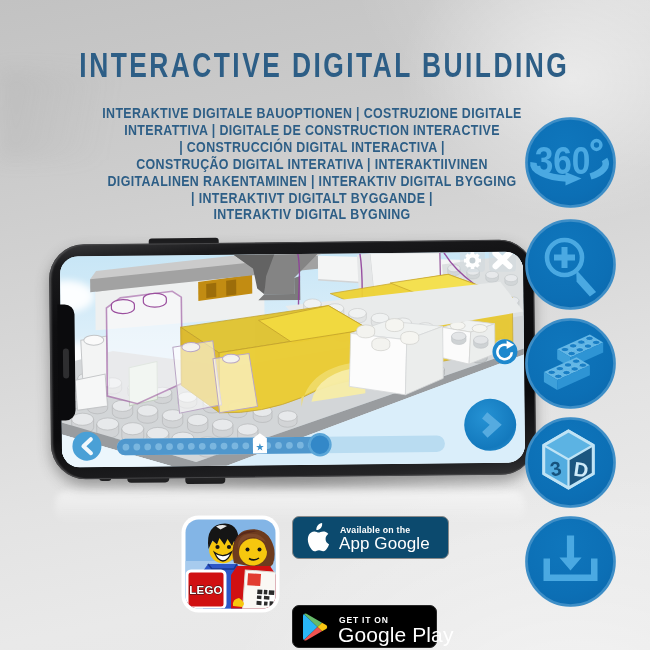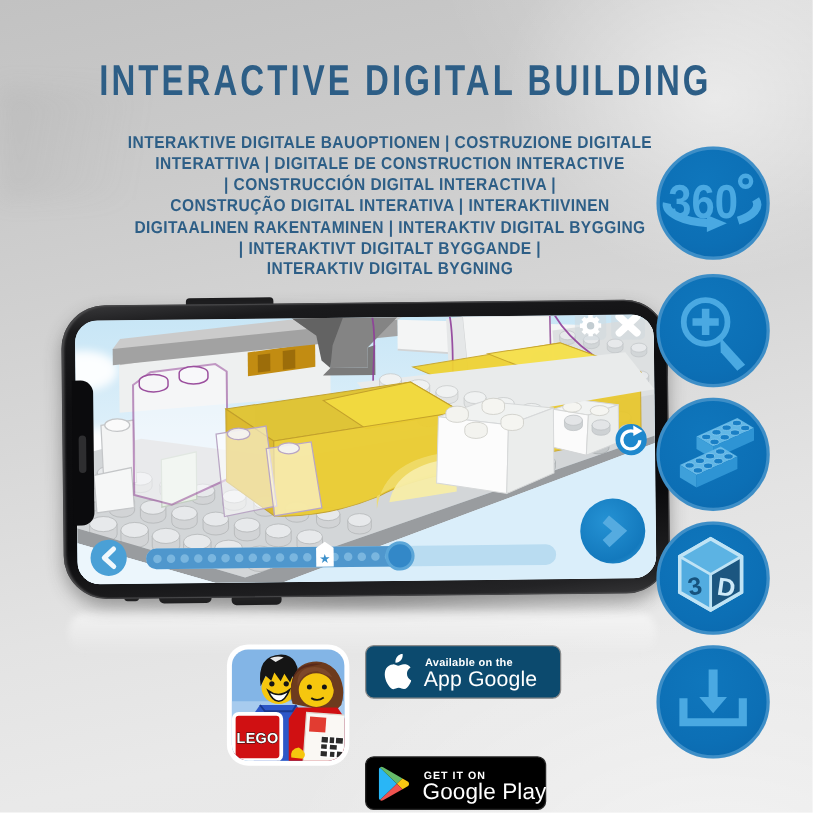--- a/index.html
+++ b/index.html
@@ -474,13 +474,13 @@
 </div>
 
 <div class="abs" style="left:292px;top:567px;width:143px;height:41px;background:#000;border:1px solid #262626;border-radius:7px;margin-top:38px;">
   <svg class="abs" style="left:10px;top:7px" width="25" height="28" viewBox="0 0 25 28">
     <path d="M 1 1 L 14.5 14 L 1 27 Q 0 26.5 0 25 V 3 Q 0 1.5 1 1 Z" fill="#29b6f6"></path>
     <path d="M 1 1 L 14.5 14 L 19 9.7 L 3.5 .8 Q 2 0 1 1 Z" fill="#66bb6a"></path>
     <path d="M 19 9.7 L 14.5 14 L 19 18.3 L 23.5 15.7 Q 25 14 23.5 12.3 Z" fill="#f9c712"></path>
     <path d="M 1 27 L 14.5 14 L 19 18.3 L 3.5 27.2 Q 2 28 1 27 Z" fill="#ef5350"></path>
   </svg>
   <div class="abs" style="left:46px;top:9px;font-size:8.5px;color:#fff;font-weight:bold;letter-spacing:.8px;">GET IT ON</div>
-  <div class="abs" style="left:45px;top:17px;font-size:18px;color:#fff;letter-spacing:.1px;white-space:nowrap;">Google Play</div>
+  <div class="abs" style="left:45px;top:17px;font-size:21px;color:#fff;letter-spacing:.1px;white-space:nowrap;">Google Play</div>
 </div>
 </body></html>

